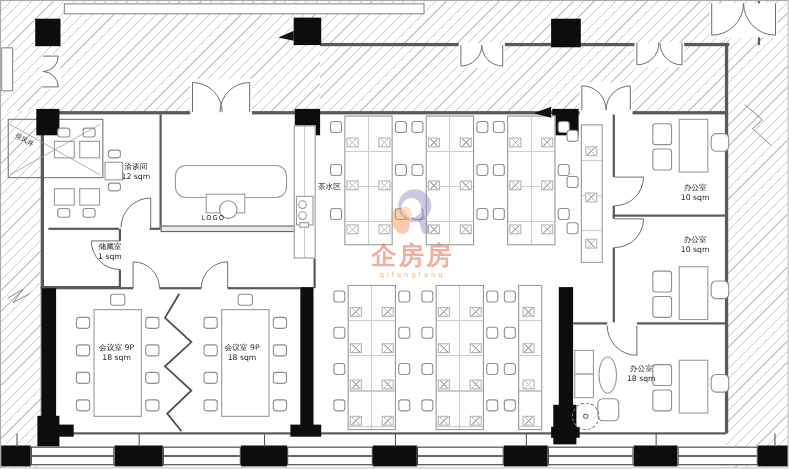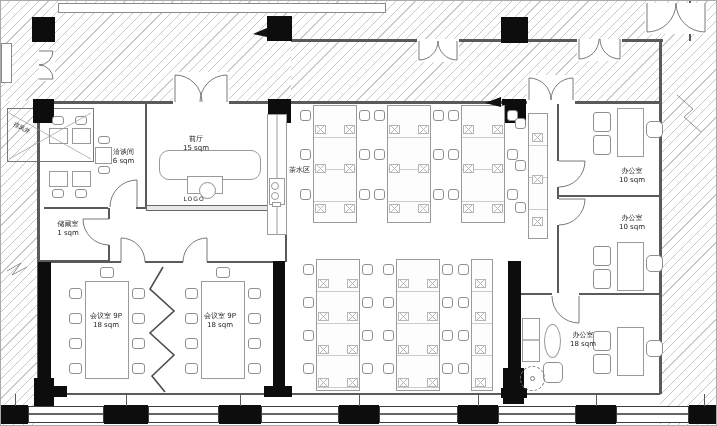--- a/index.html
+++ b/index.html
@@ -281,39 +281,35 @@
     <path d="M676,94 L692,108 L683,116 L700,131" fill="none" stroke="#777" stroke-width="0.8"></path>
     <path d="M8,158 L90,112 M8,112 L90,158" fill="none" stroke="#9a9a9a" stroke-width="0.7"></path>
     <path d="M266,27 L252,33 L266,36 Z" fill="#111"></path>
     <path d="M500,96 L484,102 L500,106 Z" fill="#111"></path>
   </svg>
 
   <div class="lbl" style="left:-2px;top:122px;width:46px;transform:rotate(28deg);font-size:6px;">
     <span>排风井</span>
   </div>
 
-  <div class="lbl" style="left:160px;top:134px;width:70px;">
-    <span class="nm">前厅</span>
-    <span class="ar">15 sqm</span>
-  </div>
 
   <div class="lbl" style="left:95px;top:147px;width:55px;">
     <span class="nm">洽谈间</span>
-    <span class="ar">6 sqm</span>
+    <span class="ar">12 sqm</span>
   </div>
 
   <div class="lbl" style="left:288px;top:165px;width:36px;text-align:left;">
     <span>茶水区</span>
   </div>
 
   <div class="lbl" style="left:170px;top:193px;width:46px;font-size:6px;letter-spacing:1px;">
     <span>LOGO</span>
   </div>
 
-  <div class="lbl" style="left:40px;top:219px;width:54px;">
+  <div class="lbl" style="left:40px;top:219px;width:54px;padding-left:32px;">
     <span class="nm">储藏室</span>
     <span class="ar">1 sqm</span>
   </div>
 
 
   <div class="lbl" style="left:600px;top:166px;width:62px;">
     <span class="nm">办公室</span>
     <span class="ar">10 sqm</span>
   </div>
 
@@ -330,14 +326,25 @@
   <div class="lbl" style="left:75px;top:311px;width:60px;">
     <span class="nm">会议室  9P</span>
     <span class="ar">18 sqm</span>
   </div>
 
   <div class="lbl" style="left:189px;top:311px;width:60px;">
     <span class="nm">会议室  9P</span>
     <span class="ar">18 sqm</span>
   </div>
 
+  <div class="wm">
+    <svg width="56" height="48" viewBox="0 0 56 48">
+      <circle cx="30" cy="18" r="15" fill="rgba(140,134,186,0.45)"></circle>
+      <circle cx="27" cy="20" r="9" fill="#fff"></circle>
+      <rect x="35" y="28" width="7" height="16" rx="3" transform="rotate(-18 38 36)" fill="rgba(140,134,186,0.45)"></rect>
+      <ellipse cx="17" cy="32" rx="8" ry="12" transform="rotate(-18 17 32)" fill="rgba(243,154,88,0.5)"></ellipse>
+      <ellipse cx="23" cy="24" rx="4" ry="6" transform="rotate(-30 23 24)" fill="rgba(250,200,150,0.55)"></ellipse>
+    </svg>
+    <div class="wm-text">企房房</div>
+    <div class="wm-pinyin">qifangfang</div>
+  </div>
 
 </div>
 
 </body></html>

